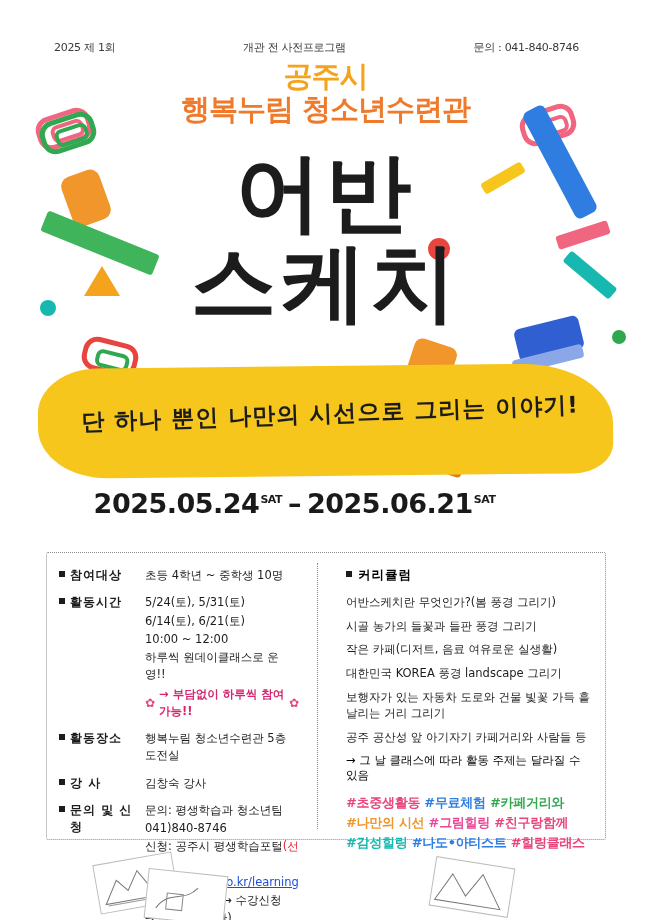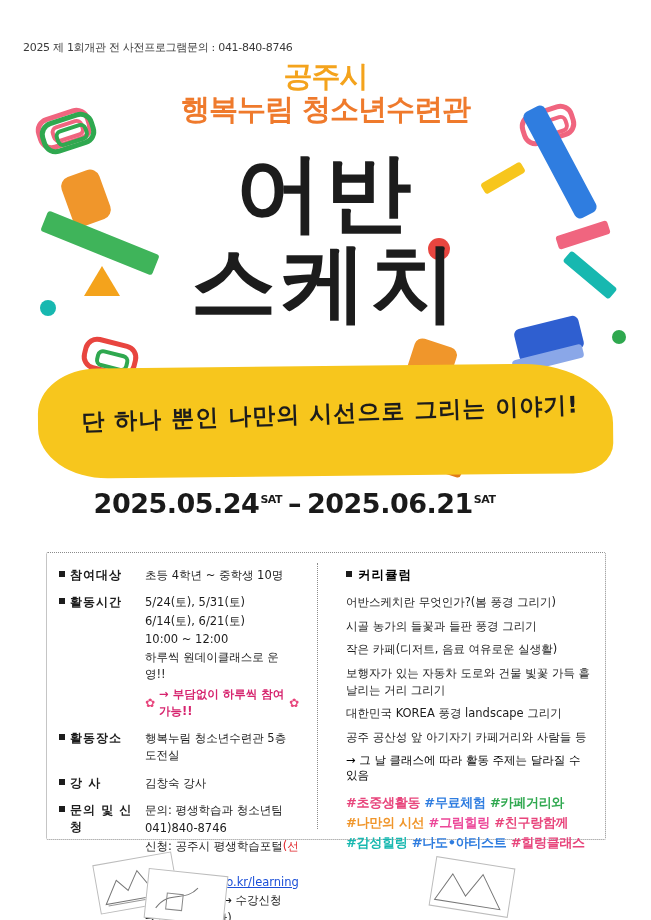--- a/index.html
+++ b/index.html
@@ -8,22 +8,22 @@
     background:#ffffff;
     font-family:"DejaVu Sans","Liberation Sans",sans-serif;
     overflow:hidden;
     position:relative;
   }
   .poster{position:absolute;inset:0;}
 
   
   .top-row{
     position:absolute;top:40px;left:0;width:633px;
-    display:flex;justify-content:flex-start;
-    padding:0 23px;box-sizing:border-box;
+    display:flex;justify-content:space-between;
+    padding:0 54px;box-sizing:border-box;
     font-size:11px;color:#3a3a3a;letter-spacing:-0.3px;
   }
   .top-center{font-size:11px;color:#3a3a3a;}
 
   
   .org-title{
     position:absolute;top:60px;left:0;width:651px;text-align:center;
     font-weight:bold;line-height:1.15;letter-spacing:-1px;
   }
   .org-line1{font-size:29px;color:#f4a31c;-webkit-text-stroke:0px;}
@@ -265,22 +265,22 @@
 
       <div class="col-right">
         <div class="cur-head">
           <span class="bullet"></span>
           <span>커리큘럼</span>
         </div>
 
         <div class="cur-item">어반스케치란 무엇인가?(봄 풍경 그리기)</div>
         <div class="cur-item">시골 농가의 들꽃과 들판 풍경 그리기</div>
         <div class="cur-item">작은 카페(디저트, 음료 여유로운 실생활)</div>
+        <div class="cur-item">대한민국 KOREA 풍경 landscape 그리기</div>
         <div class="cur-item">보행자가 있는 자동차 도로와 건물 빛꽃 가득 흩날리는 거리 그리기</div>
-        <div class="cur-item">대한민국 KOREA 풍경 landscape 그리기</div>
         <div class="cur-item">공주 공산성 앞 아기자기 카페거리와 사람들 등</div>
         <div class="arrow-note">→ 그 날 클래스에 따라 활동 주제는 달라질 수 있음</div>
 
         <div class="tags">
           <div>
             <span class="t-pink">#초중생활동</span>
             <span class="t-blue">#무료체험</span>
             <span class="t-green">#카페거리와</span>
           </div>
           <div>

